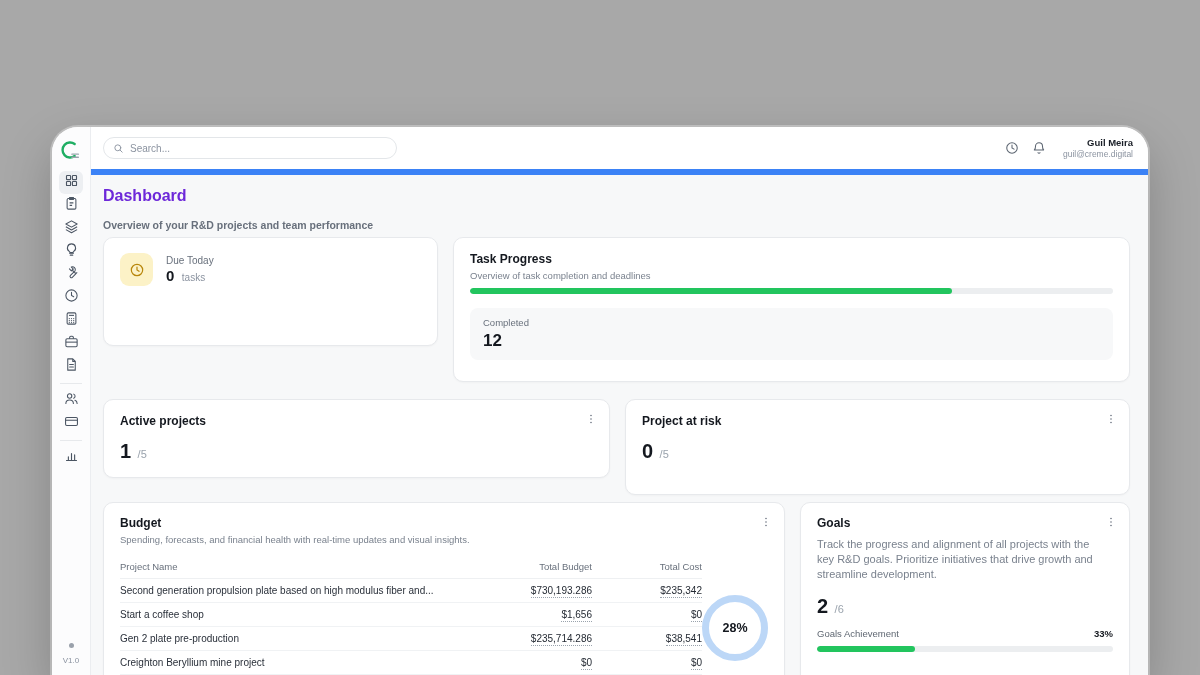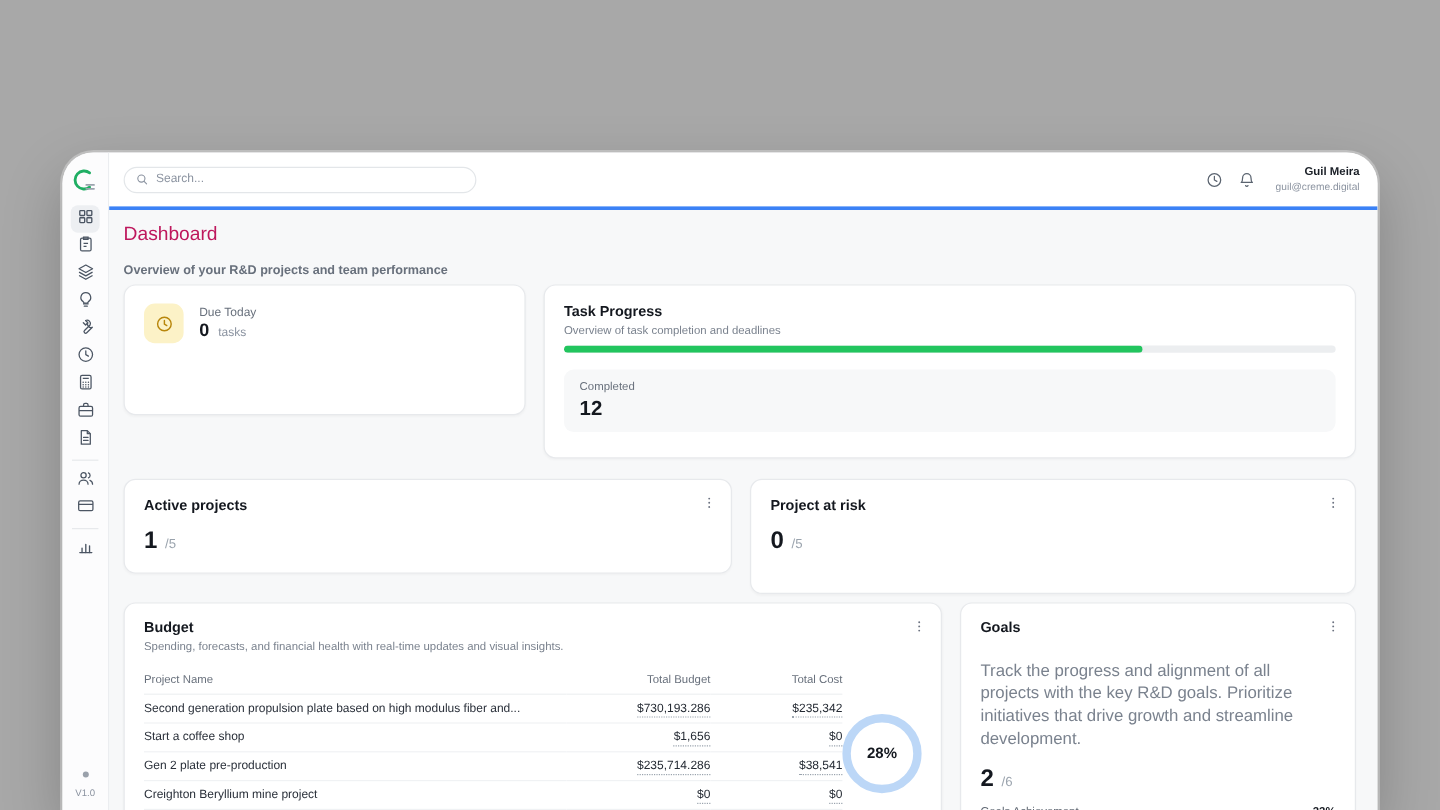--- a/index.html
+++ b/index.html
@@ -31,40 +31,40 @@
   }
   .nav-item.active { background:#edeff2; }
   .nav-item svg { width:15px; height:15px; }
   .nav-divider { width:22px; height:1px; background:#e7e9ec; margin:5px 0; }
   .sidebar-bottom { margin-top:auto; margin-bottom:10px; display:flex; flex-direction:column; align-items:center; gap:8px; }
   .status-dot { width:5px; height:5px; border-radius:50%; background:#9aa1ab; }
   .version { font-size:8px; color:#8b93a0; }
   
   .topbar {
     position:absolute; left:39px; right:0; top:0; height:48px; background:#ffffff;
-    border-bottom:3px solid #3b82f6; display:flex; align-items:center;
+    border-bottom:6px solid #3b82f6; display:flex; align-items:center;
   }
   .search {
     margin-left:12px; width:294px; height:22px; border:1px solid #e3e6e9; border-radius:11px;
     display:flex; align-items:center; gap:6px; padding:0 9px; background:#fff; color:#8b93a0;
   }
   .search svg { width:11px; height:11px; flex:none; }
   .search input {
     border:none; outline:none; flex:1; font-size:10px; color:#3d4450; background:transparent;
     font-family:"Liberation Sans", sans-serif;
   }
   .search input::placeholder { color:#8b93a0; }
   .topbar-right { margin-left:auto; display:flex; align-items:center; gap:13px; margin-right:15px; }
   .topbar-icon { width:14px; height:14px; color:#5b6470; cursor:pointer; display:flex; }
   .user-block { text-align:right; line-height:1.25; margin-left:4px; cursor:pointer; }
   .user-name { font-size:9.5px; font-weight:bold; color:#1a1f27; }
   .user-email { font-size:8.5px; color:#8b93a0; }
   
   .content { position:absolute; left:39px; right:0; top:48px; bottom:0; }
-  .page-title { position:absolute; left:12px; top:12px; font-size:16px; font-weight:normal; color:#be185d; }
+  .page-title { position:absolute; left:12px; top:12px; font-size:16px; font-weight:bold; color:#6d28d9; }
   .page-subtitle { position:absolute; left:12px; top:44px; font-size:10.5px; color:#68707c;font-weight:bold; }
   .card {
     position:absolute; background:#ffffff; border:1px solid #e7e9ec; border-radius:10px;
     box-shadow:0 1px 2px rgba(20,24,31,0.03);
   }
   .kebab { position:absolute; top:12px; right:12px; width:12px; height:14px; color:#6b7280; cursor:pointer; display:flex; align-items:center; justify-content:center; }
   
   .card-due { left:12px; top:62px; width:335px; height:109px; }
   .due-icon {
     position:absolute; left:16px; top:15px; width:33px; height:33px; border-radius:9px;
@@ -111,21 +111,21 @@
   .btable .col-cost { width:110px; }
   .money { border-bottom:1px dotted #9aa3ad; padding-bottom:1px; cursor:pointer; }
   .donut-wrap { flex:1; display:flex; align-items:flex-start; justify-content:flex-end; padding-top:38px; }
   .donut {
     width:66px; height:66px; border-radius:50%; border:7px solid #bcd7f7; background:#fff;
     display:flex; align-items:center; justify-content:center;
   }
   .donut-pct { font-size:12.5px; font-weight:bold; color:#14181f; }
   
   .card-goals { left:709px; top:327px; width:330px; height:195px; padding:13px 16px; }
-  .goals-sub { font-size:14px; color:#7a828e; margin-top:19px; line-height:1.35; width:282px; }
+  .goals-sub { font-size:11px; color:#7a828e; margin-top:7px; line-height:1.35; width:282px; }
   .goals-big { margin-top:13px; }
   .goals-meter-row { display:flex; justify-content:space-between; align-items:baseline; margin-top:10px; }
 </style>
 </head>
 <body>
 
 <div class="window">
 
   <div class="sidebar">
     <div class="logo">

